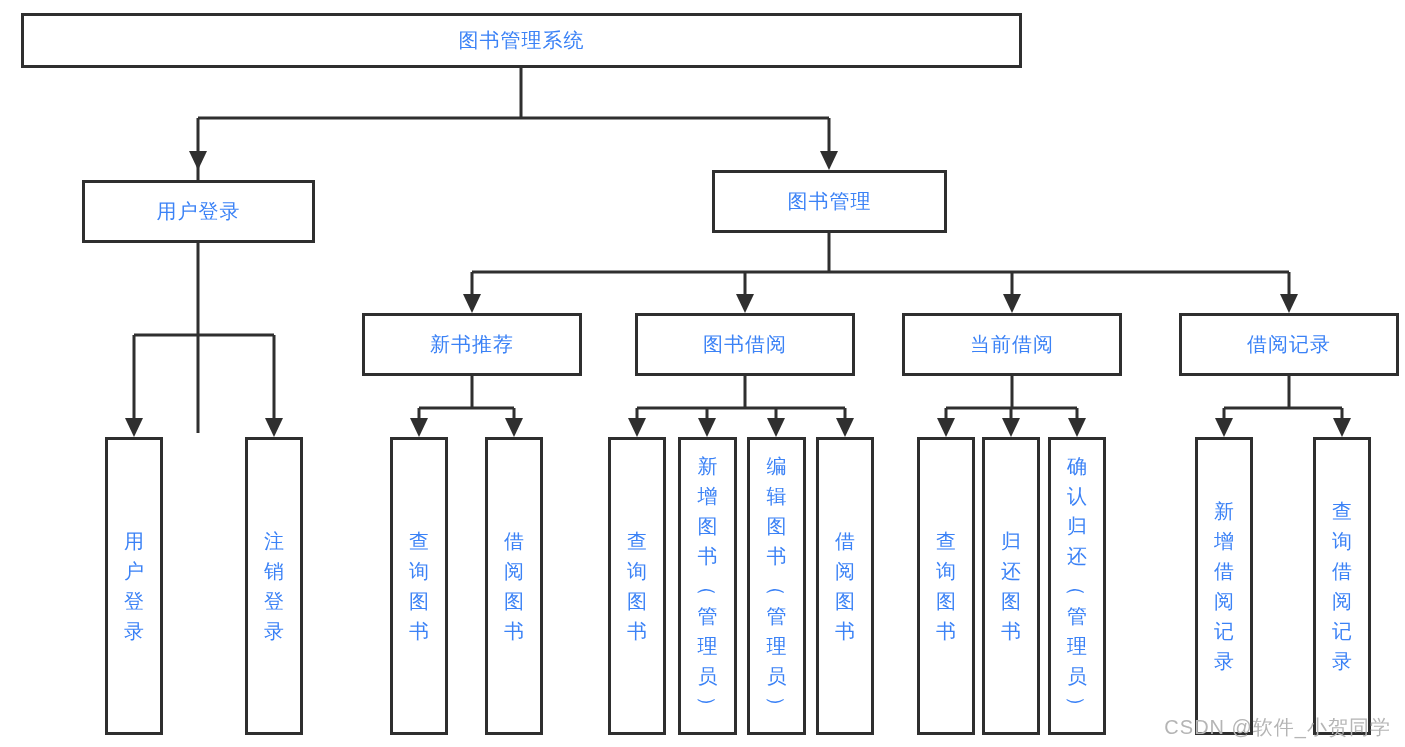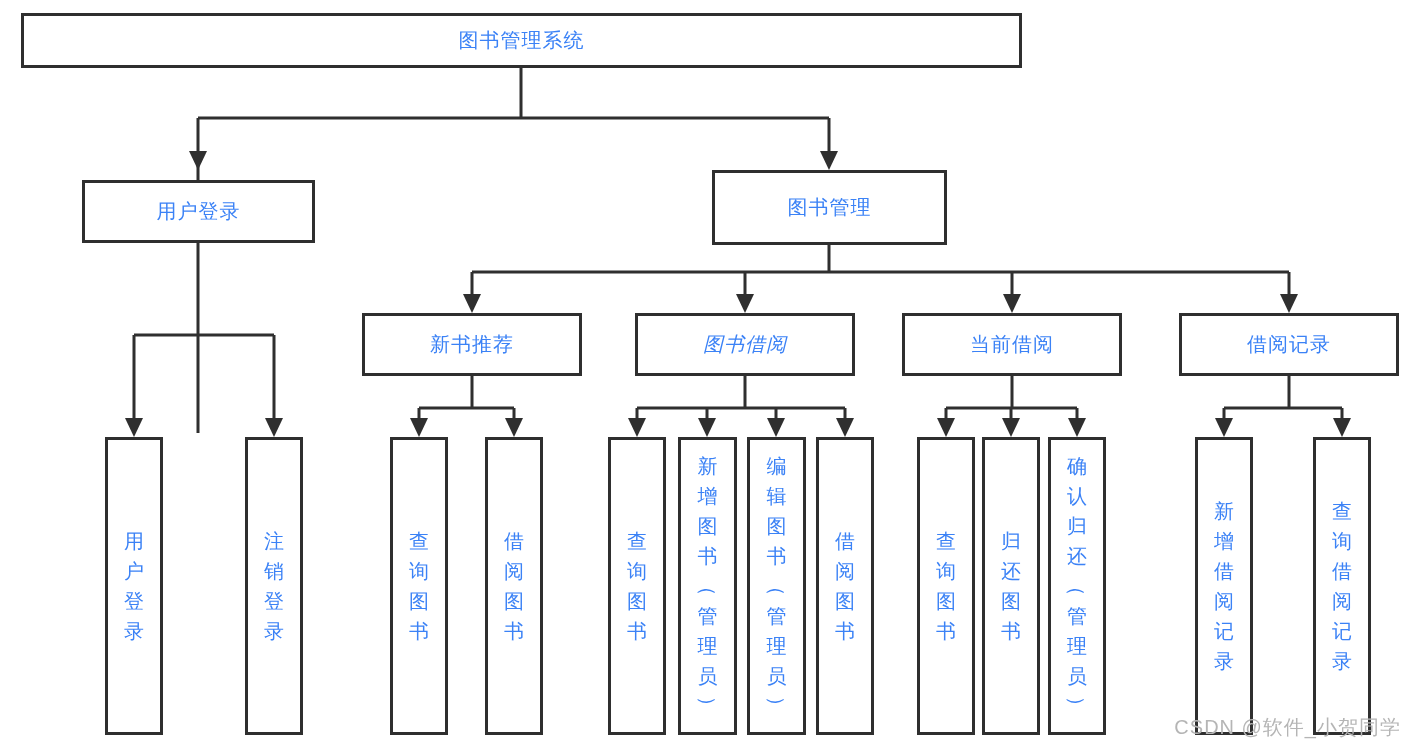--- a/index.html
+++ b/index.html
@@ -39,21 +39,21 @@
   }
   .v-label span {
     display: block;
     height: 30px;
     line-height: 30px;
     text-align: center;
   }
   .v-label span.rot { transform: rotate(90deg); }
   .watermark {
     position: absolute;
-    right: 4px;
+    right: 14px;
     bottom: 6px;
     font-size: 20px;
     color: #b5b5b5;
     letter-spacing: 1px;
   }
 </style>
 </head>
 <body>
 
 <div class="canvas">
@@ -87,24 +87,24 @@
       <polygon points="1002,418 1020,418 1011,437"></polygon>
       <polygon points="1068,418 1086,418 1077,437"></polygon>
       <polygon points="1215,418 1233,418 1224,437"></polygon>
       <polygon points="1333,418 1351,418 1342,437"></polygon>
     </g>
   </svg>
 
   <div class="box" style="left:21px; top:13px; width:1001px; height:55px;">图书管理系统</div>
 
   <div class="box" style="left:82px; top:180px; width:233px; height:63px;">用户登录</div>
-  <div class="box" style="left:712px; top:170px; width:235px; height:75px;">图书管理</div>
+  <div class="box" style="left:712px; top:170px; width:235px; height:63px;">图书管理</div>
 
   <div class="box" style="left:362px; top:313px; width:220px; height:63px;">新书推荐</div>
-  <div class="box" style="left:635px; top:313px; width:220px; height:63px;font-style:italic;">图书借阅</div>
+  <div class="box" style="left:635px; top:313px; width:220px; height:63px;">图书借阅</div>
   <div class="box" style="left:902px; top:313px; width:220px; height:63px;">当前借阅</div>
   <div class="box" style="left:1179px; top:313px; width:220px; height:63px;">借阅记录</div>
 
   <div class="box leaf" style="left:105px; top:437px; width:58px; height:298px;">
     <div class="v-label">
         <span>用</span>
         <span>户</span>
         <span>登</span>
         <span>录</span>
       </div>

